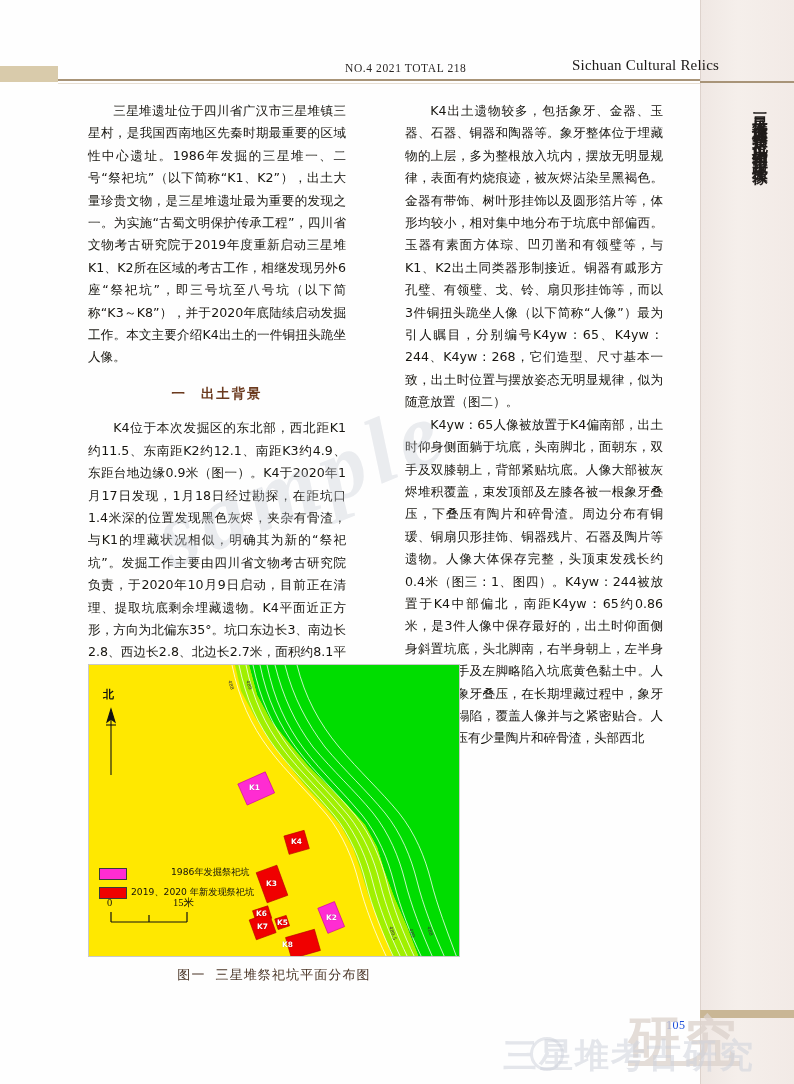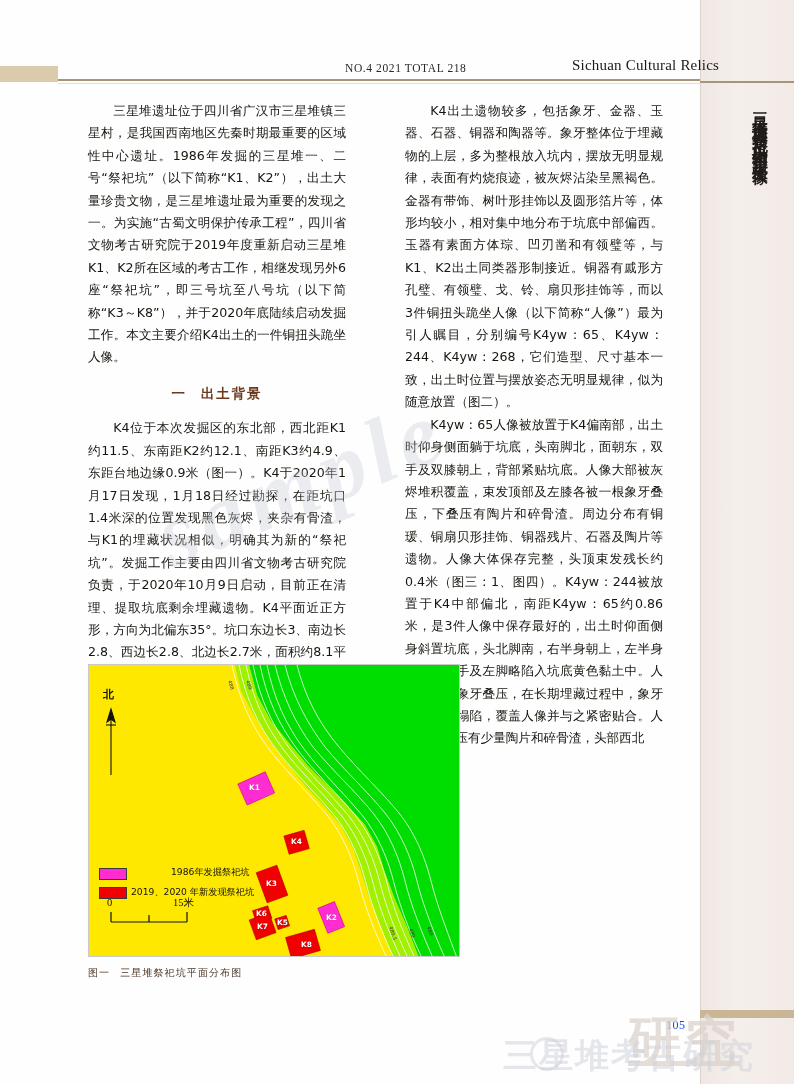--- a/index.html
+++ b/index.html
@@ -153,22 +153,23 @@
     position:absolute;
     font-family:"DejaVu Sans", sans-serif;
     font-size:7.4px;
     color:#ffffff;
     font-weight:700;
     pointer-events:none;
     text-shadow:0 0 1px rgba(0,0,0,.35);
   }
   #fig-caption {
     margin-top:9px;
-    font-family:"DejaVu Sans", sans-serif;
-    font-size:10px;
+    text-align:center;
+    font-family:"DejaVu Sans", sans-serif;
+    font-size:13px;
     color:#4a3526;
     letter-spacing:1.1px;
   }
   #fig-caption .cnum { margin-right:10px; }
 
   
   .wm {
     position:absolute;
     pointer-events:none;
     user-select:none;
@@ -326,21 +327,21 @@
         </g>
         </svg>
 
       <div class="pit-label" style="left:160px; top:118px;">K1</div>
       <div class="pit-label" style="left:202px; top:172px;">K4</div>
       <div class="pit-label" style="left:177px; top:214px;">K3</div>
       <div class="pit-label" style="left:237px; top:248px;">K2</div>
       <div class="pit-label" style="left:167px; top:244px;">K6</div>
       <div class="pit-label" style="left:168px; top:257px;">K7</div>
       <div class="pit-label" style="left:188px; top:253px;">K5</div>
-      <div class="pit-label" style="left:212px; top:275px;">K8</div>
+      <div class="pit-label" style="left:193px; top:275px;">K8</div>
 
       <div class="north-label" style="left:14px; top:22px;">北</div>
 
       <div class="legend-box" style="left:10px; top:203px; background:#ff2cd2;"></div>
       <div class="legend-label" style="left:42px; top:201px;margin-left:40px;">1986年发掘祭祀坑</div>
       <div class="legend-box" style="left:10px; top:222px; background:#f00000;"></div>
       <div class="legend-label" style="left:42px; top:221px;">2019、2020 年新发现祭祀坑</div>
 
       <div class="scale-num" style="left:18px; top:232px;">0</div>
       <div class="scale-num" style="left:84px; top:231px;">15米</div>

